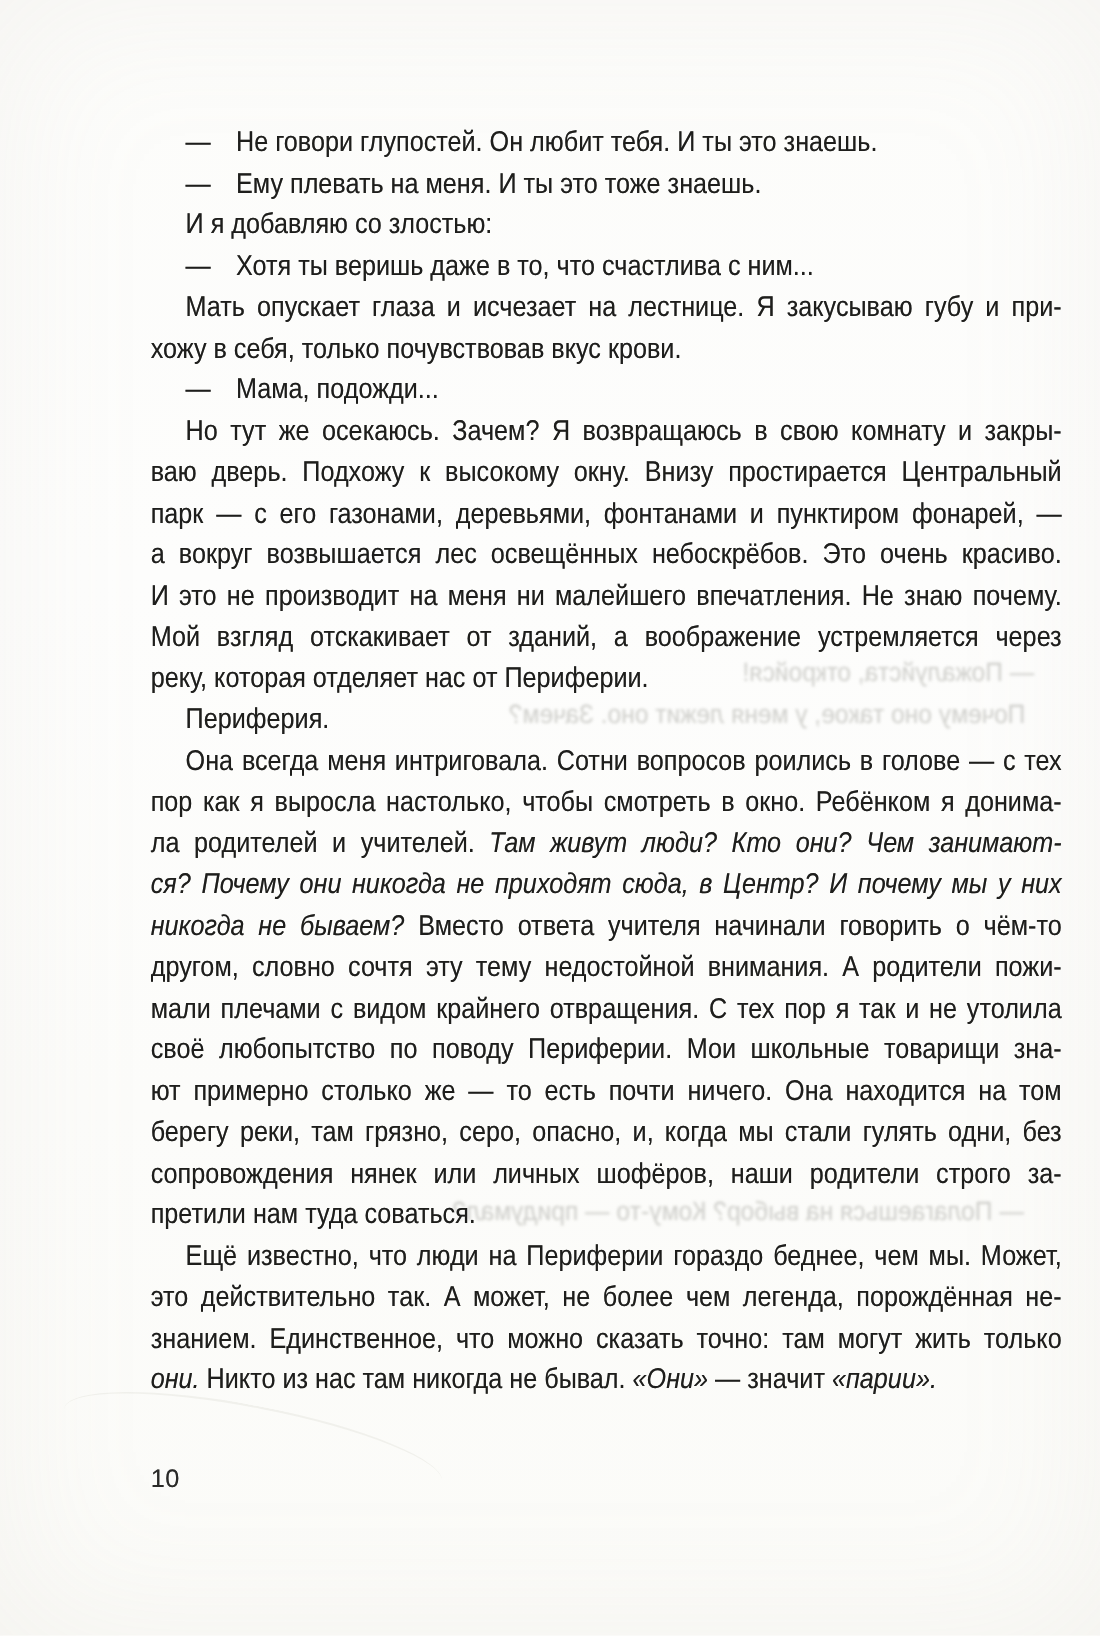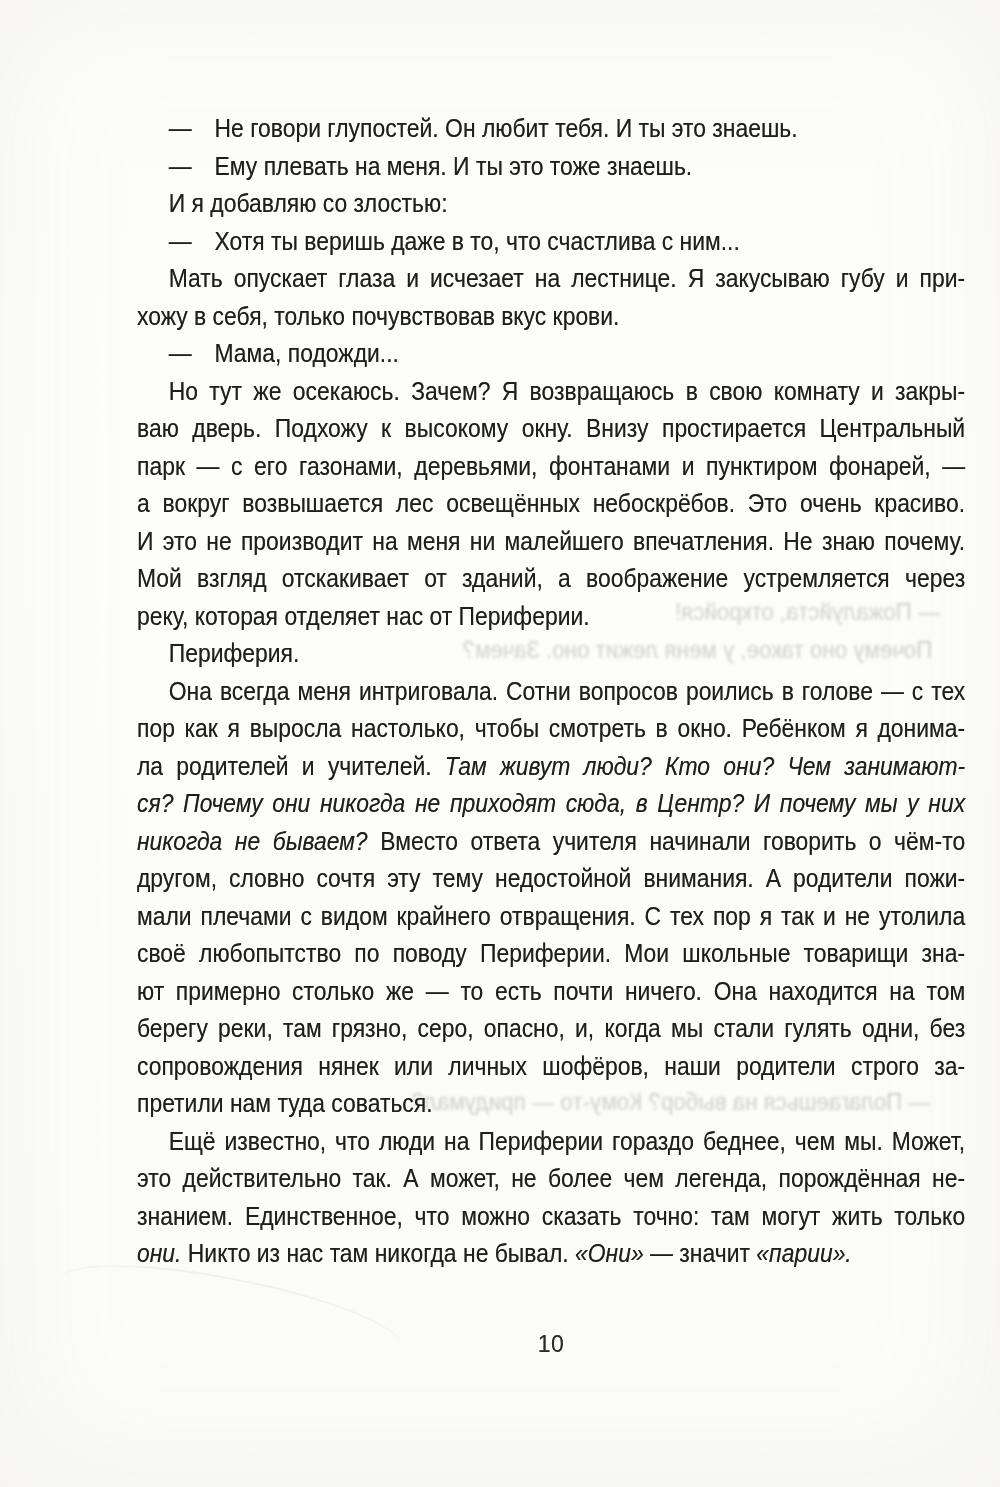--- a/index.html
+++ b/index.html
@@ -44,21 +44,20 @@
     white-space:nowrap;
     pointer-events:none;
   }
   .g1{top:598px;right:50px;}
   .g2{top:636px;right:50px;}
   .g3{top:1088px;right:50px;}
   .page-number{
     position:absolute;
     left:137px;top:1331px;
     width:828px;
-    text-align:center;
     font-size:23px;
     color:#2a2a28;
     letter-spacing:.5px;
     text-shadow:0 0 .4px rgba(30,30,28,.5);
   }
   .crease{
     position:absolute;
     left:55px;top:1278px;
     width:350px;height:70px;
     border-top:2px solid rgba(150,143,130,0.10);

